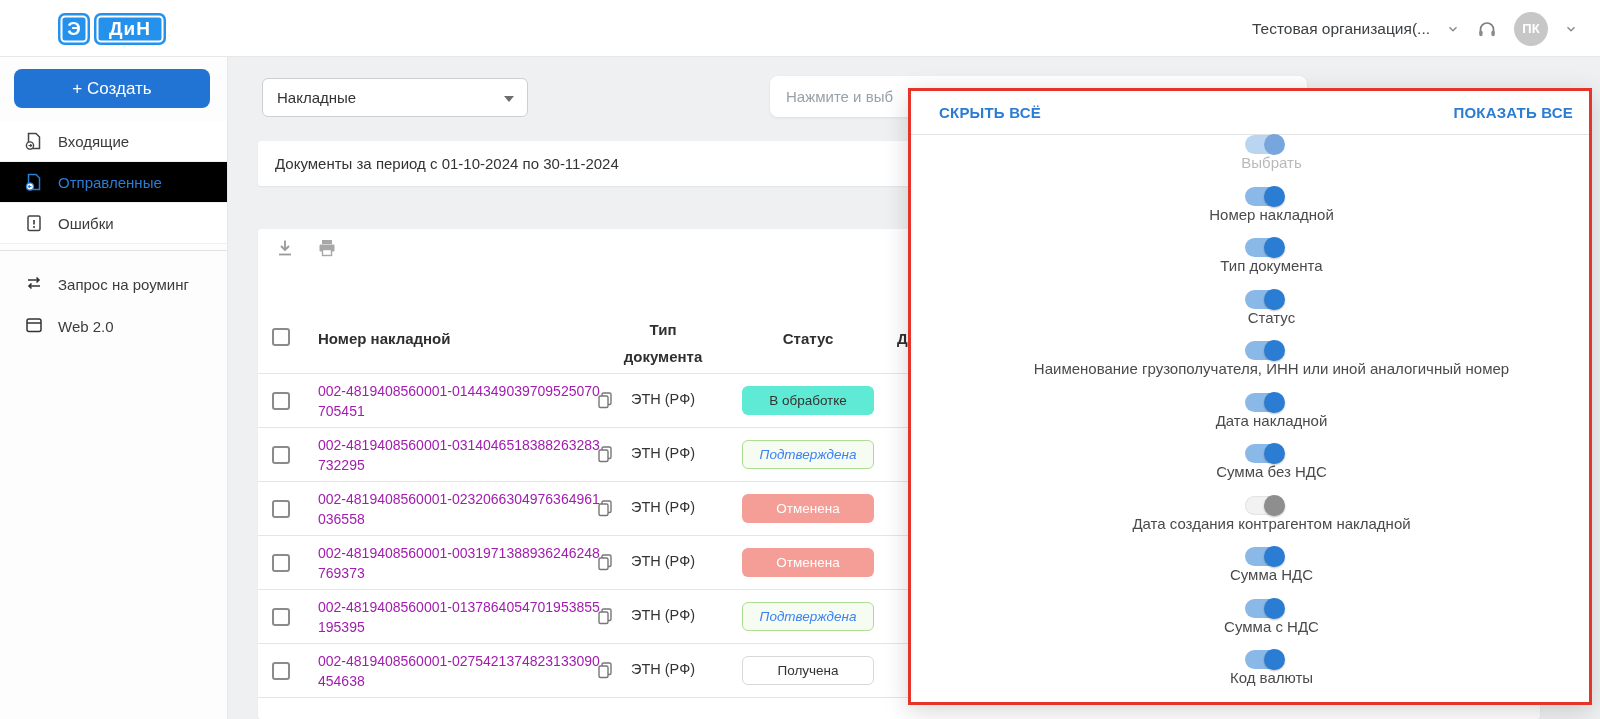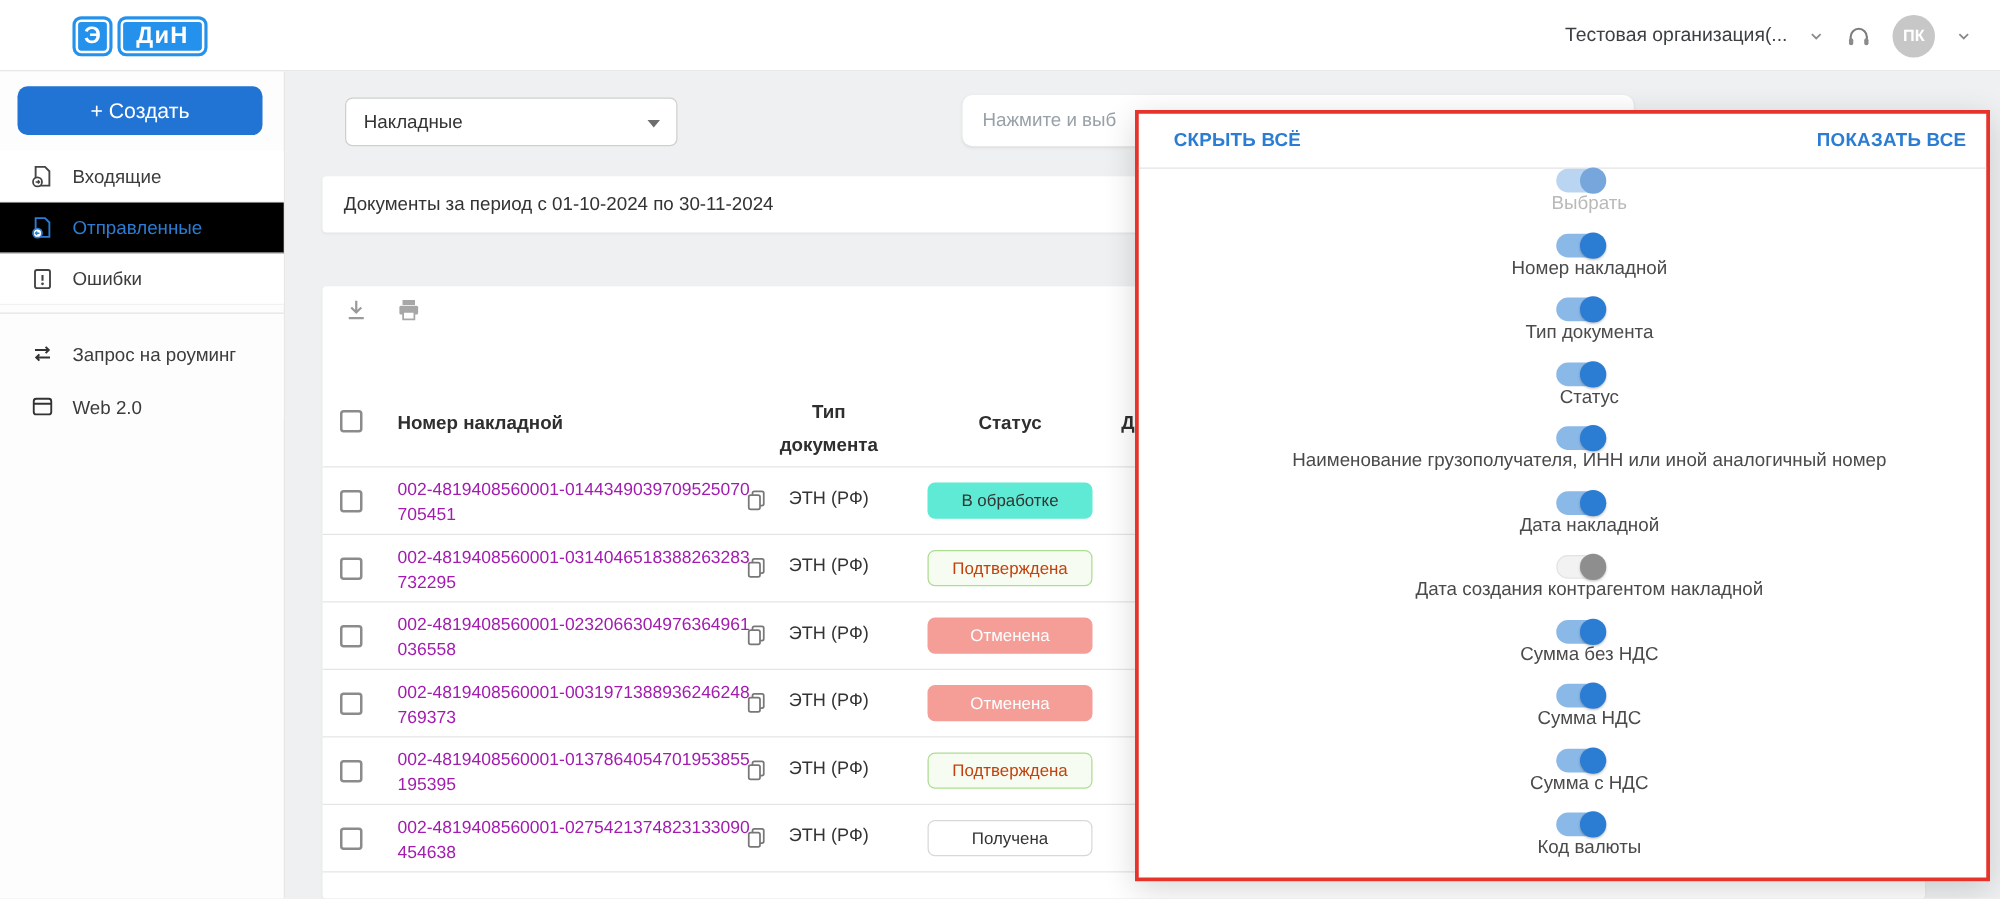--- a/index.html
+++ b/index.html
@@ -21,21 +21,21 @@
   .sidebar { position:absolute; left:0; top:57px; width:228px; height:662px; background:#fdfdfd; border-right:1px solid #e7e7e7; z-index:2; }
   .create-btn { position:absolute; left:14px; top:12px; width:196px; height:39px; background:#2173d4; color:#fff; font-size:17px; border:none; border-radius:8px; cursor:pointer; font-family:inherit; }
   .nav { position:absolute; left:0; top:64px; width:227px; background:#fff; }
   .nav-item { height:41px; display:flex; align-items:center; gap:14px; padding-left:24px; font-size:15px; color:#3c3c3c; border-bottom:1px solid #f1f1f1; cursor:pointer; }
   .nav-item svg { flex:0 0 auto; }
   .nav-item.active { background:#000000; color:#2b7cd3; }
   .nav-group2 { position:absolute; left:0; top:193px; width:227px; border-top:1px solid #e3e3e3; background:#fdfdfd; }
   .nav-item.plain { border-bottom:none; height:42px;align-items:flex-end; }
 
   
-  .dropdown { position:absolute; left:276px; top:78px; width:266px; height:39px; background:#fff; border:1px solid #cfcfcf; border-radius:6px; display:flex; align-items:center; padding:0 14px; font-size:15px; color:#333; cursor:pointer; z-index:1; }
+  .dropdown { position:absolute; left:262px; top:78px; width:266px; height:39px; background:#fff; border:1px solid #cfcfcf; border-radius:6px; display:flex; align-items:center; padding:0 14px; font-size:15px; color:#333; cursor:pointer; z-index:1; }
   .caret { position:absolute; right:13px; top:17px; width:0; height:0; border-left:5px solid transparent; border-right:5px solid transparent; border-top:6px solid #6d6d6d; }
   .search-box { position:absolute; left:770px; top:76px; width:537px; height:41px; background:#fff; border:none; border-radius:8px; box-shadow:0 1px 3px rgba(0,0,0,0.08); padding:0 16px; font-size:15px; color:#333; font-family:inherit; z-index:1; }
   .search-box::placeholder { color:#98a0a8; }
   .period-bar { position:absolute; left:258px; top:141px; width:1282px; height:45px; background:#fff; border-radius:3px; box-shadow:0 1px 2px rgba(0,0,0,0.05); display:flex; align-items:center; padding:0 17px; font-size:15px; color:#333; z-index:1; }
 
   
   .card { position:absolute; left:258px; top:229px; width:1282px; height:490px; background:#fff; border-radius:3px; box-shadow:0 1px 2px rgba(0,0,0,0.05); z-index:1; }
   .tool-icons { position:absolute; left:14px; top:6px; display:flex; gap:16px; }
   .tool-btn { width:26px; height:26px; background:none; border:none; cursor:pointer; padding:2px; }
   .thead { position:absolute; left:0; top:61px; width:100%; height:93px; }
@@ -47,21 +47,21 @@
   .th-status { left:500px; top:40px; width:100px; text-align:center; }
   .th-date { left:639px; top:40px; }
   .rows { position:absolute; left:0; top:144px; width:100%; }
   .row { position:relative; height:54px; border-top:1px solid #e5e5e5; }
   .row-chk { position:absolute; left:14px; top:18px; }
   .row-num { position:absolute; left:60px; top:8px; width:282px; font-size:14px; line-height:1.4; color:#a21caf; word-break:break-all; }
   .copy-btn { position:absolute; left:336px; top:16px; width:22px; height:22px; background:none; border:none; cursor:pointer; padding:0; }
   .row-type { position:absolute; left:340px; top:17px; width:130px; text-align:center; font-size:14.5px; color:#333; }
   .badge { position:absolute; left:484px; top:12px; width:132px; height:29px; border-radius:6px; font-size:13.5px; display:flex; align-items:center; justify-content:center; }
   .variant-processing { background:#5eead4; color:#333; }
-  .variant-confirmed { background:#f7fcf2; border:1px solid #addd91; color:#c2410c; }
+  .variant-confirmed { background:#f7fcf2; border:1px solid #addd91; color:#3b82f6;font-style:italic; }
   .variant-cancelled { background:#f49e97; color:#fff; }
   .variant-received { background:#fff; border:1px solid #d8d8d8; color:#333; }
 
   
   .popup { position:absolute; left:908px; top:88px; width:684px; height:617px; background:#fff; border:3px solid #e6342b; box-shadow:0 6px 24px rgba(0,0,0,0.16); z-index:10; }
   .popup-head { position:relative; height:44px; border-bottom:1px solid #e3e3e3; }
   .link { position:absolute; top:13px; font-size:15px; font-weight:700; color:#2b7cd3; cursor:pointer; letter-spacing:0.2px; }
   .link-hide { left:28px; }
   .link-show { right:16px; }
   .toggle-row { height:51.5px; display:flex; align-items:center; padding-left:28px;flex-direction:column; }
@@ -287,36 +287,36 @@
           <span class="knob"></span>
         </span>
       <span class="toggle-label">Наименование грузополучателя, ИНН или иной аналогичный номер</span>
     </div>
     <div class="toggle-row state-on">
       <span class="switch">
           <span class="knob"></span>
         </span>
       <span class="toggle-label">Дата накладной</span>
     </div>
+    <div class="toggle-row state-on">
+      <span class="switch">
+          <span class="knob"></span>
+        </span>
+      <span class="toggle-label">Сумма без НДС</span>
+    </div>
     <div class="toggle-row state-off">
       <span class="switch">
           <span class="knob"></span>
         </span>
       <span class="toggle-label">Дата создания контрагентом накладной</span>
     </div>
     <div class="toggle-row state-on">
       <span class="switch">
           <span class="knob"></span>
         </span>
-      <span class="toggle-label">Сумма без НДС</span>
-    </div>
-    <div class="toggle-row state-on">
-      <span class="switch">
-          <span class="knob"></span>
-        </span>
       <span class="toggle-label">Сумма НДС</span>
     </div>
     <div class="toggle-row state-on">
       <span class="switch">
           <span class="knob"></span>
         </span>
       <span class="toggle-label">Сумма с НДС</span>
     </div>
     <div class="toggle-row state-on">
       <span class="switch">

